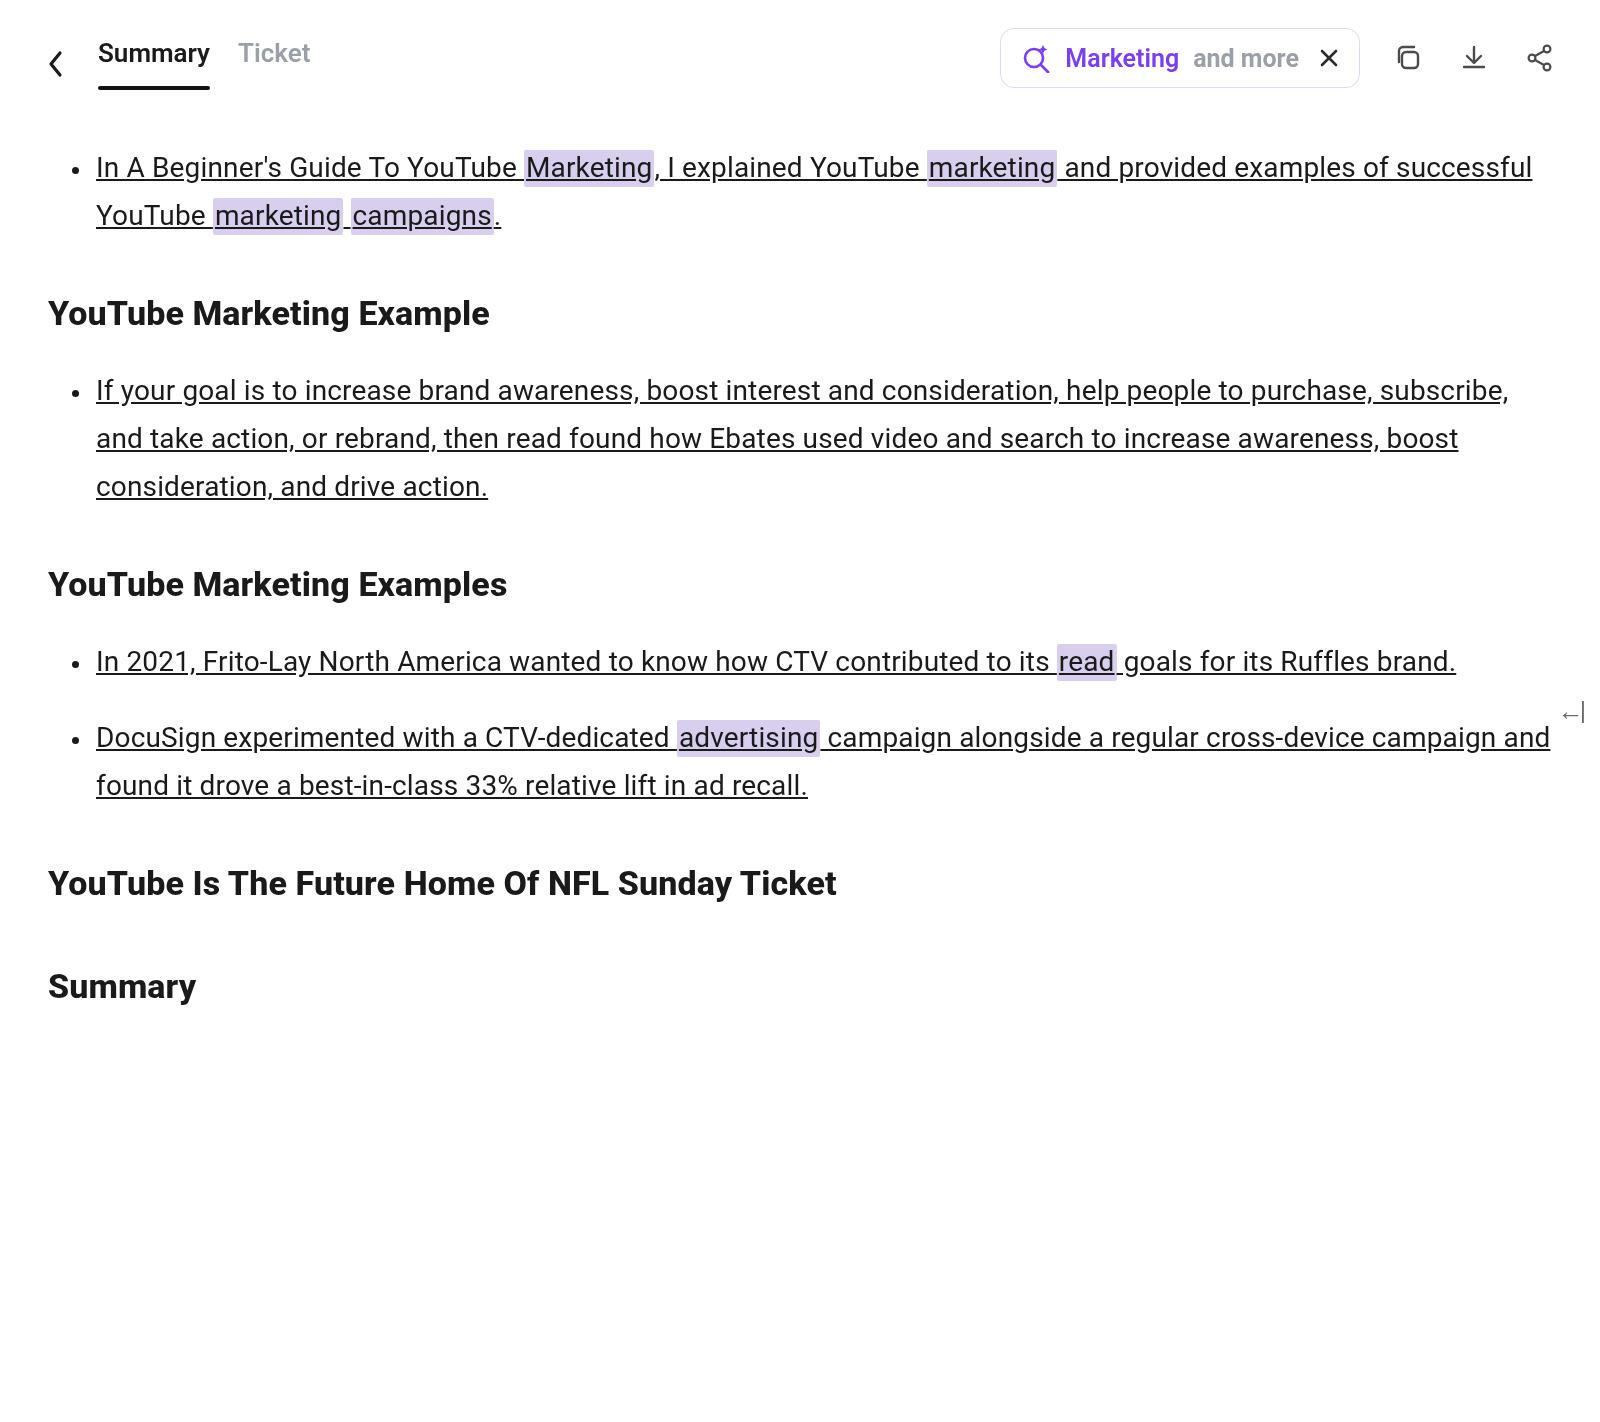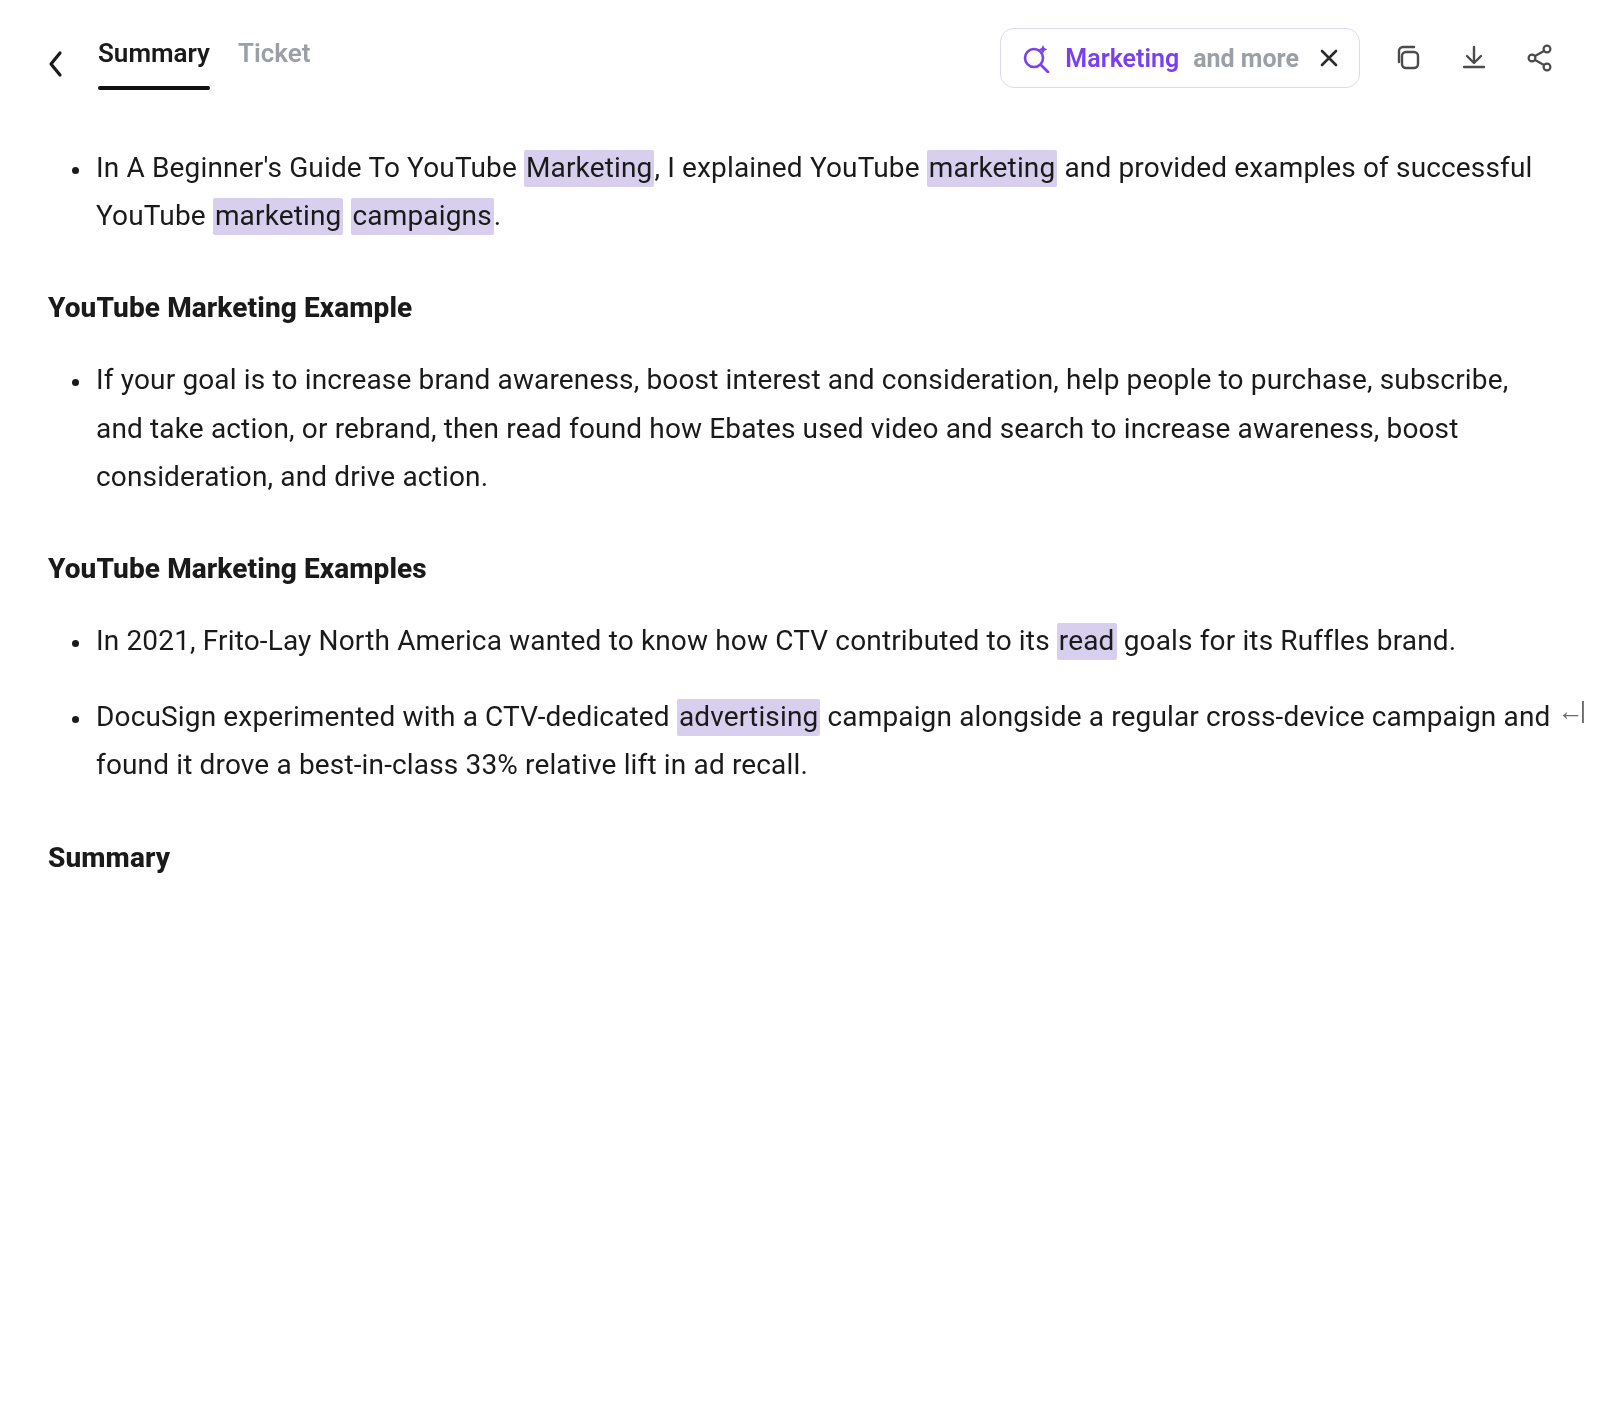--- a/index.html
+++ b/index.html
@@ -91,28 +91,29 @@
   }
 
   
   .content{
     padding:30px 48px 40px 48px;
     font-size:28px;
     line-height:1.72;
     letter-spacing:0.15px;
   }
   .content h2{
-    font-size:28px;
+    font-size:34px;
     font-weight:800;
     margin:44px 0 10px 0;
     letter-spacing:0.1px;
   }
   .content ul{
     margin:24px 0 18px 0;
     padding-left:44px;
+    text-decoration:underline;
   }
   .content li{
     margin:0 0 28px 0;
     padding-left:4px;
   }
   .content li::marker{font-size:22px;}
   mark.hi{
     background:var(--hi);
     color:inherit;
     padding:1px 2px 3px 2px;
@@ -198,16 +199,17 @@
     </ul>
     <h2>YouTube Marketing Example</h2>
     <ul>
       <li>If your goal is to increase brand awareness, boost interest and consideration, help people to purchase, subscribe, and take action, or rebrand, then read found how Ebates used video and search to increase awareness, boost consideration, and drive action.</li>
     </ul>
     <h2>YouTube Marketing Examples</h2>
     <ul>
       <li>In 2021, Frito-Lay North America wanted to know how CTV contributed to its <mark class="hi">read</mark> goals for its Ruffles brand.</li>
       <li>DocuSign experimented with a CTV-dedicated <mark class="hi">advertising</mark> campaign alongside a regular cross-device campaign and found it drove a best-in-class 33% relative lift in ad recall.</li>
     </ul>
+    <h2>YouTube Is The Future Home Of NFL Sunday Ticket</h2>
     <h2>Summary</h2>
   </div>
 
 <div class="side-handle">←|</div>
 
 </body></html>

